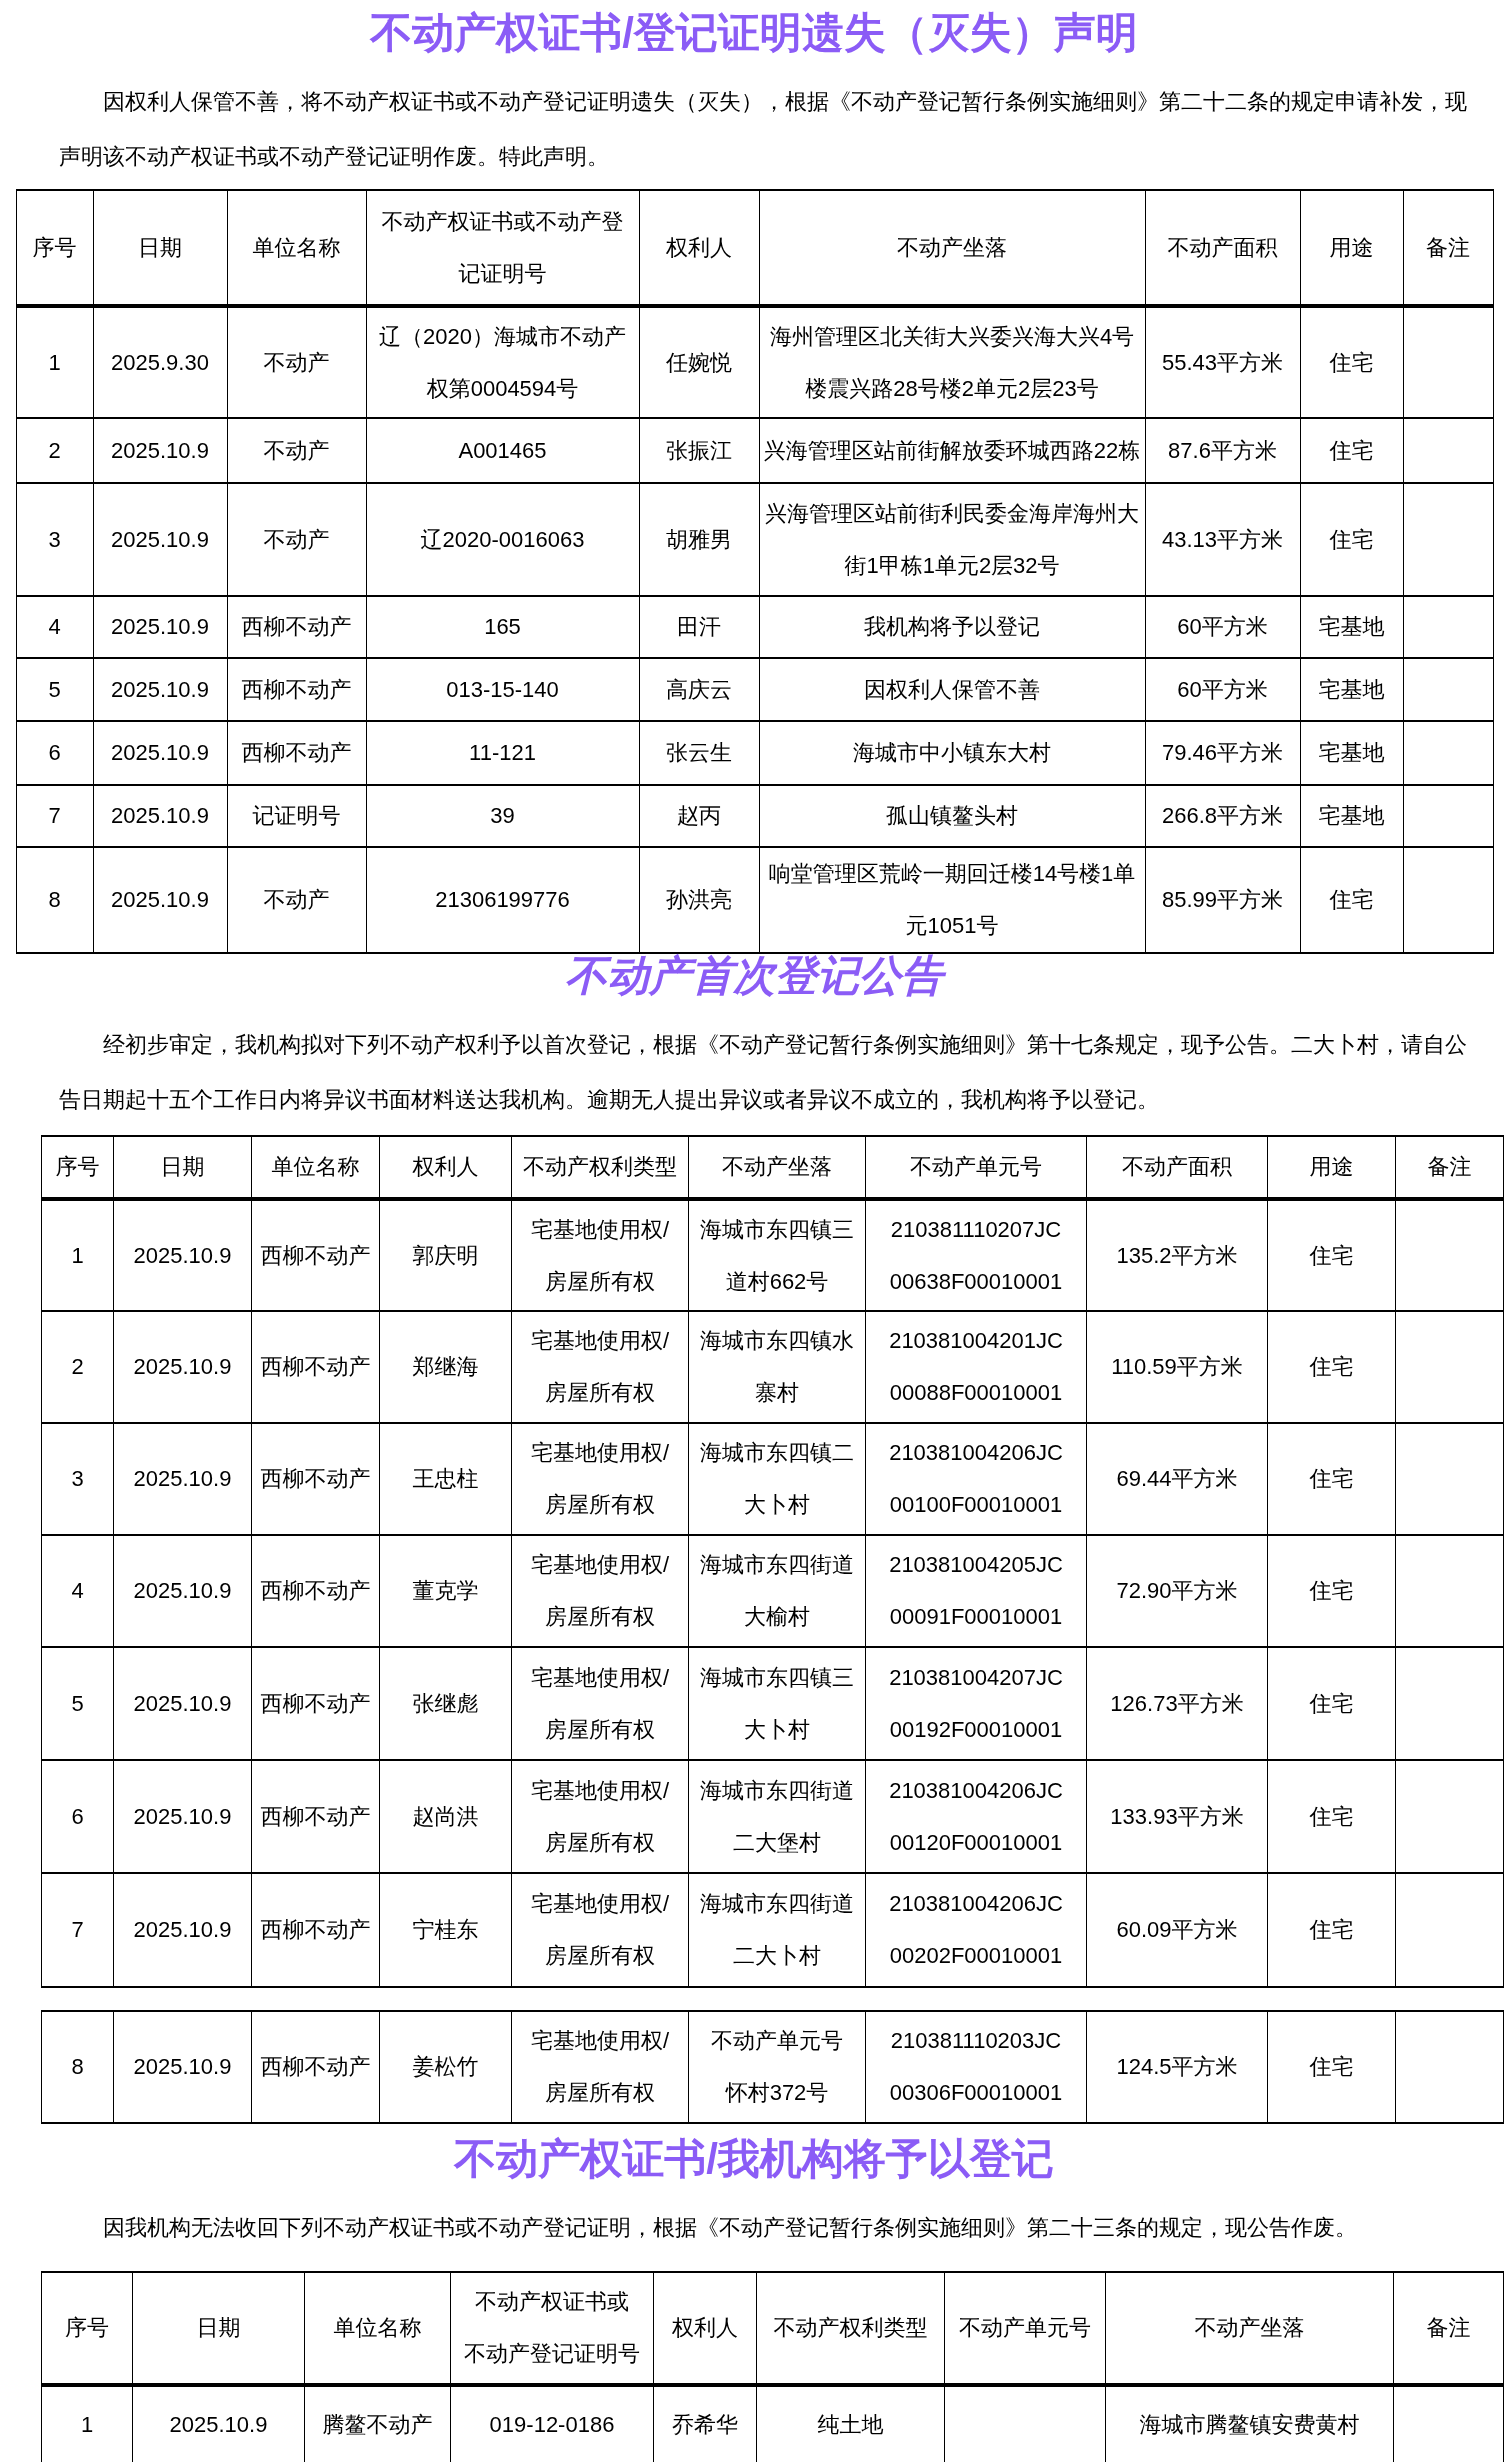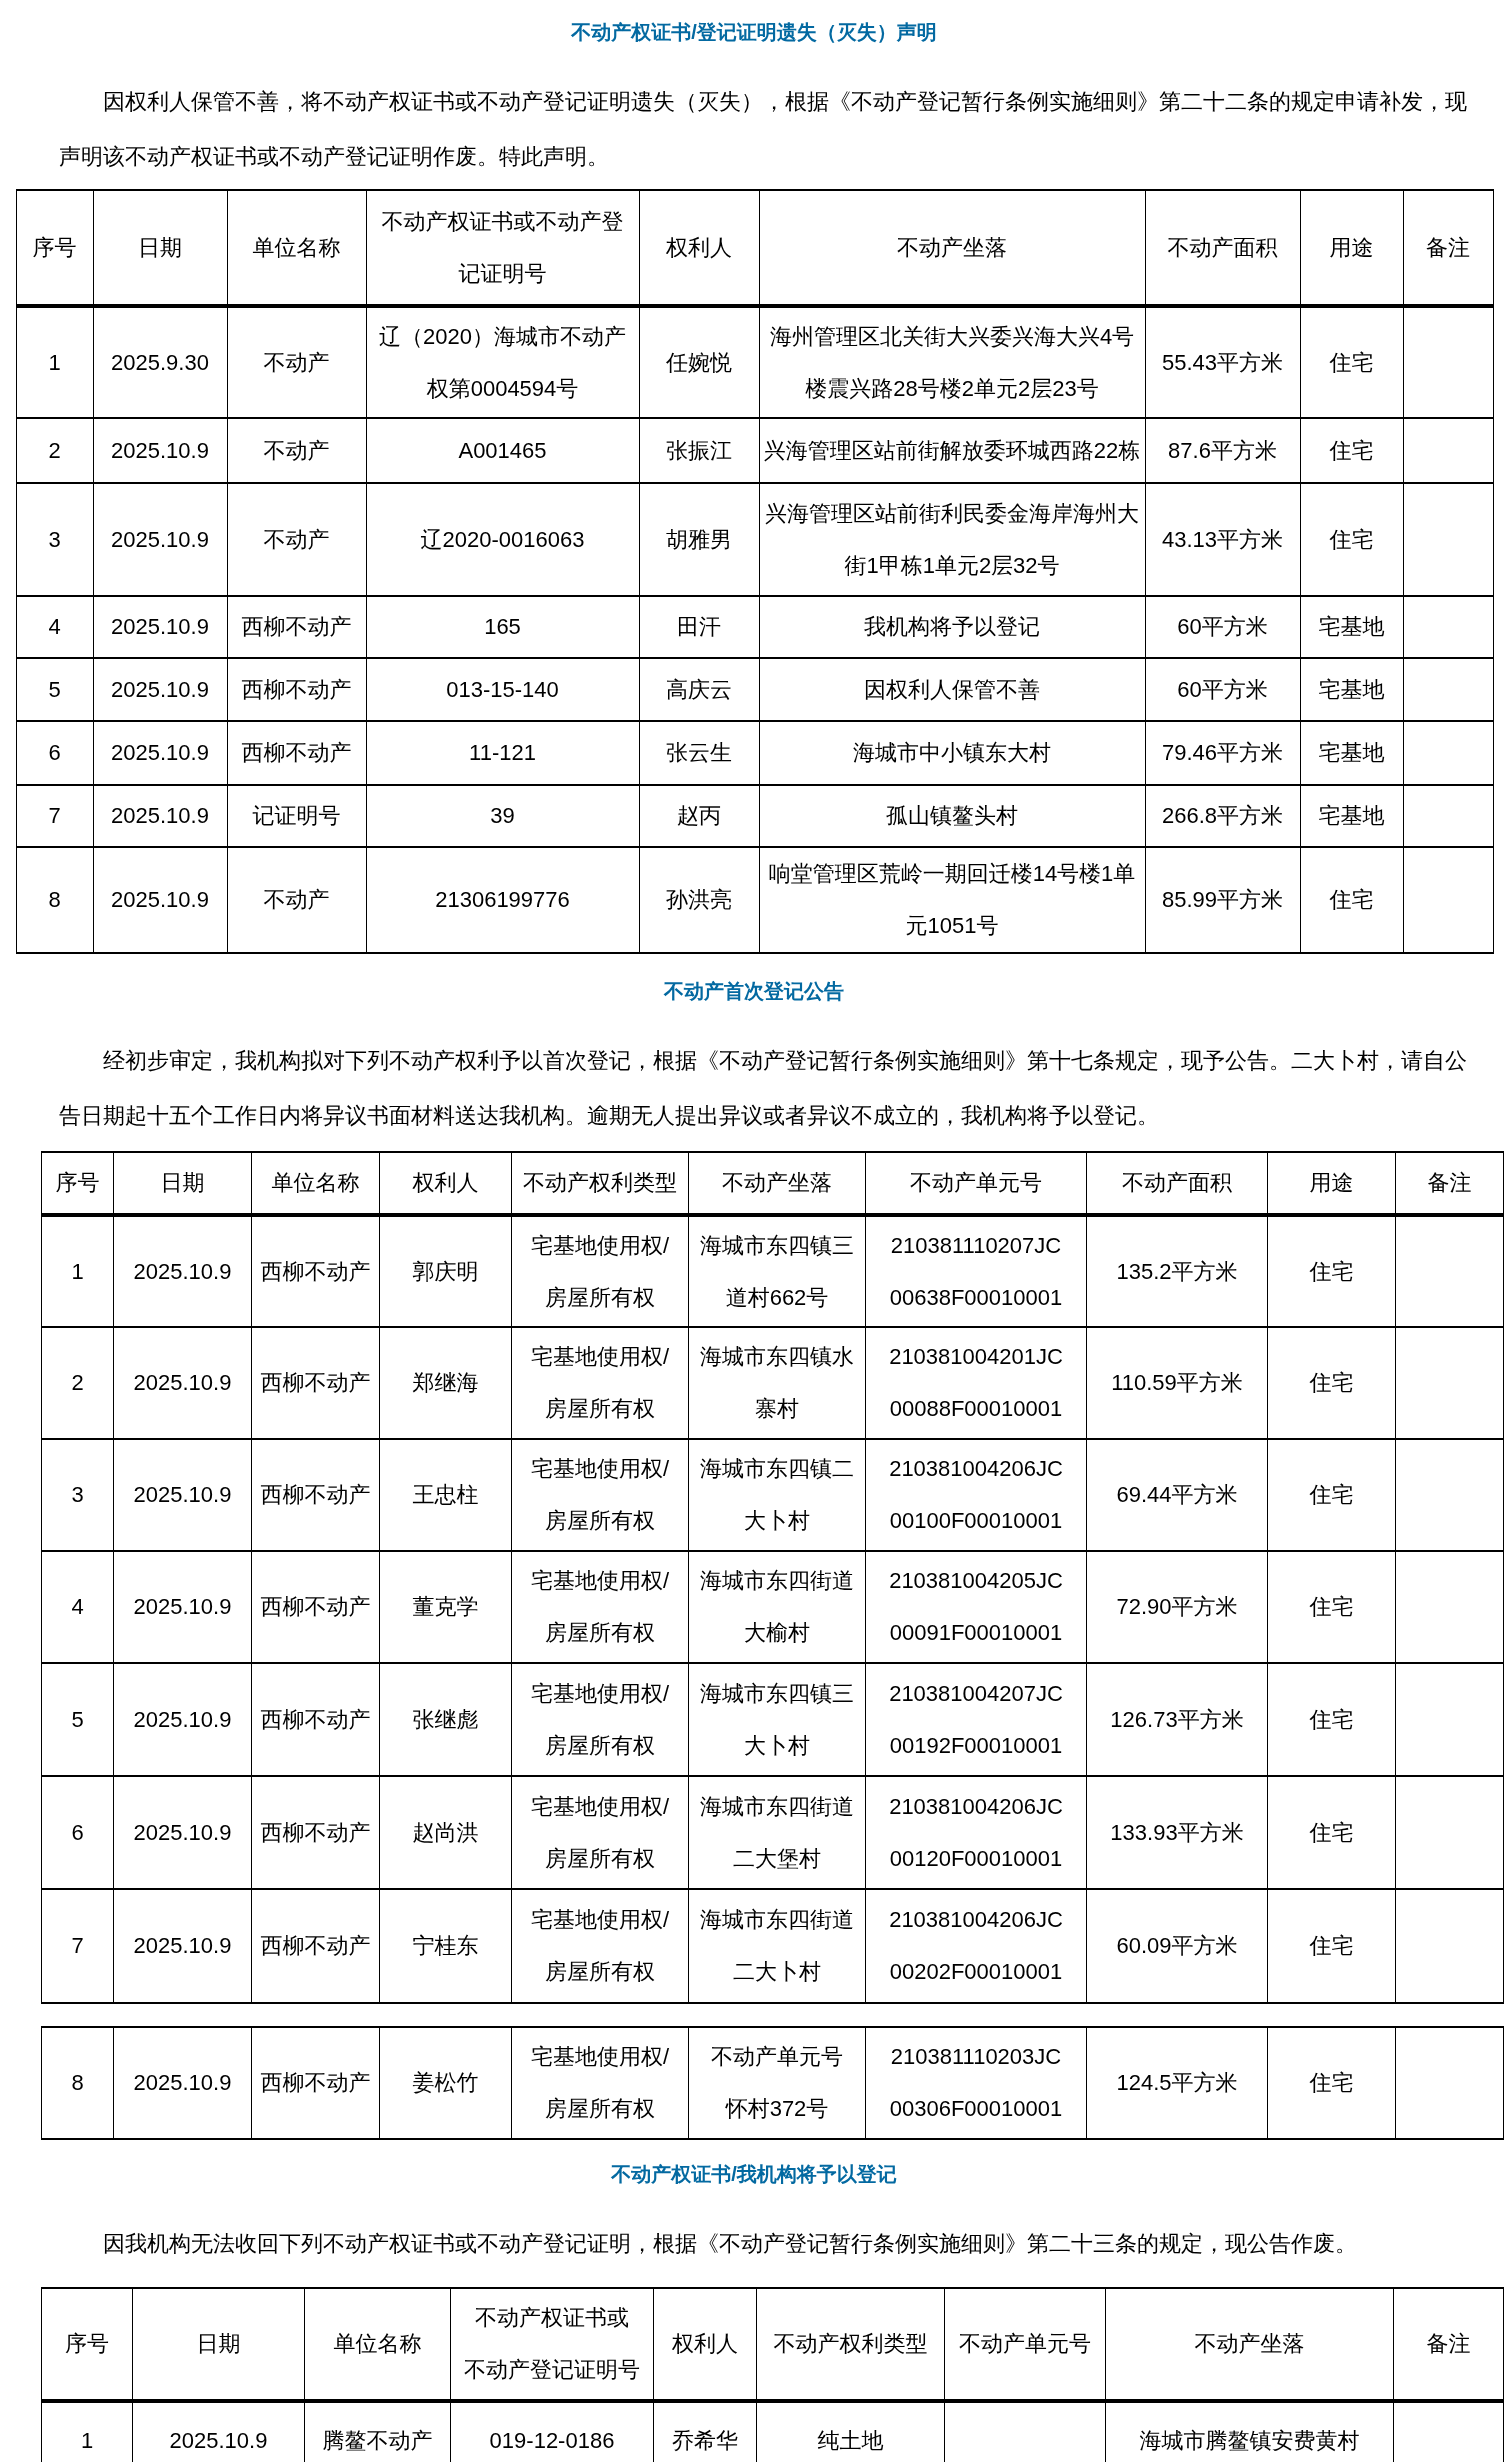--- a/index.html
+++ b/index.html
@@ -2,25 +2,25 @@
 <html style="font-size:10.7px"><head>
 <meta charset="utf-8">
 <style>
   html,body{margin:0;padding:0;}
   body{
     width:1508px;height:2462px;overflow:hidden;position:relative;
     background:#ffffff;color:#000000;
     font-family:"Liberation Sans","DejaVu Sans",sans-serif;
   }
   .title{
-    font-size:20px;font-weight:bold;text-align:center;
-    line-height:35px;margin:0;color:#0369a1;
+    font-size:42px;font-weight:bold;text-align:center;
+    line-height:35px;margin:0;color:#8b5cf6;
   }
   #title-loss{margin-top:15px;}
-  #title-first{margin-top:20px;}
+  #title-first{margin-top:4px;font-style:italic;}
   #title-void{margin-top:17.5px;}
   .para{
     font-size:22px;line-height:55px;color:#000000;
     white-space:pre-line;text-indent:44px;text-align:left;
     margin:24px 20px 0 59px;
   }
   table.doc-table{
     border-collapse:collapse;table-layout:fixed;
     background:#ffffff;
   }

